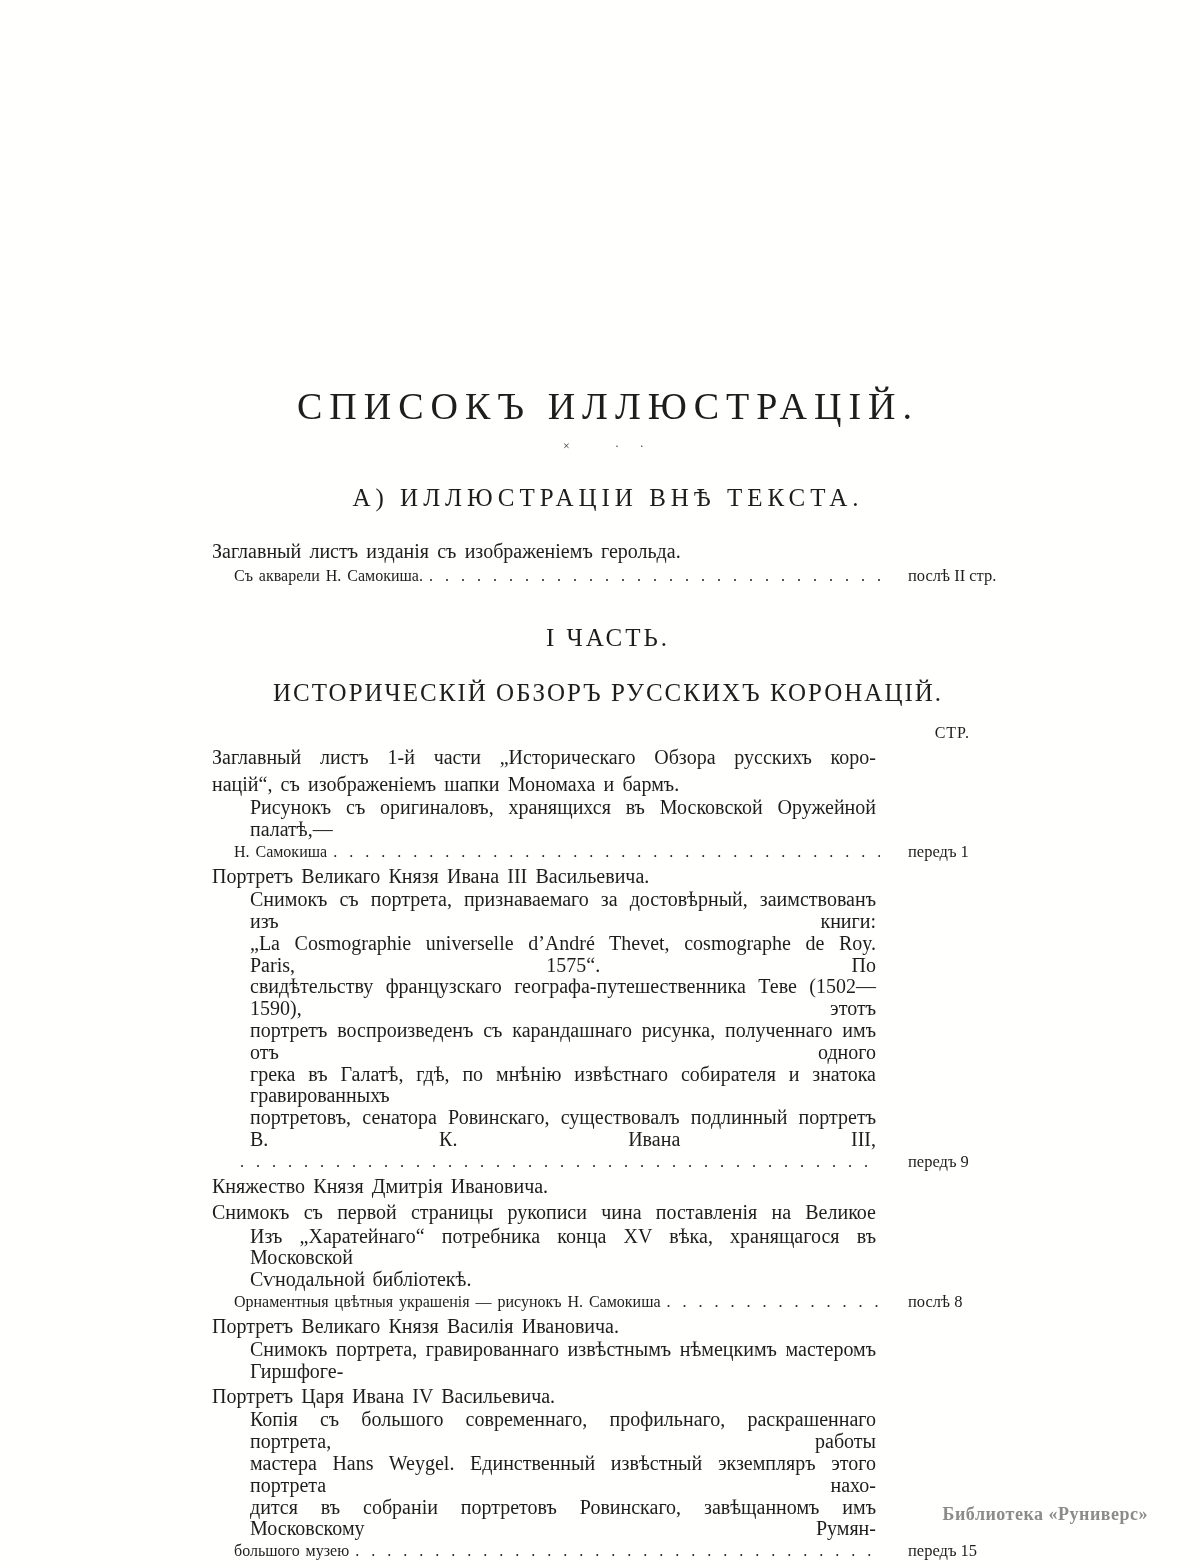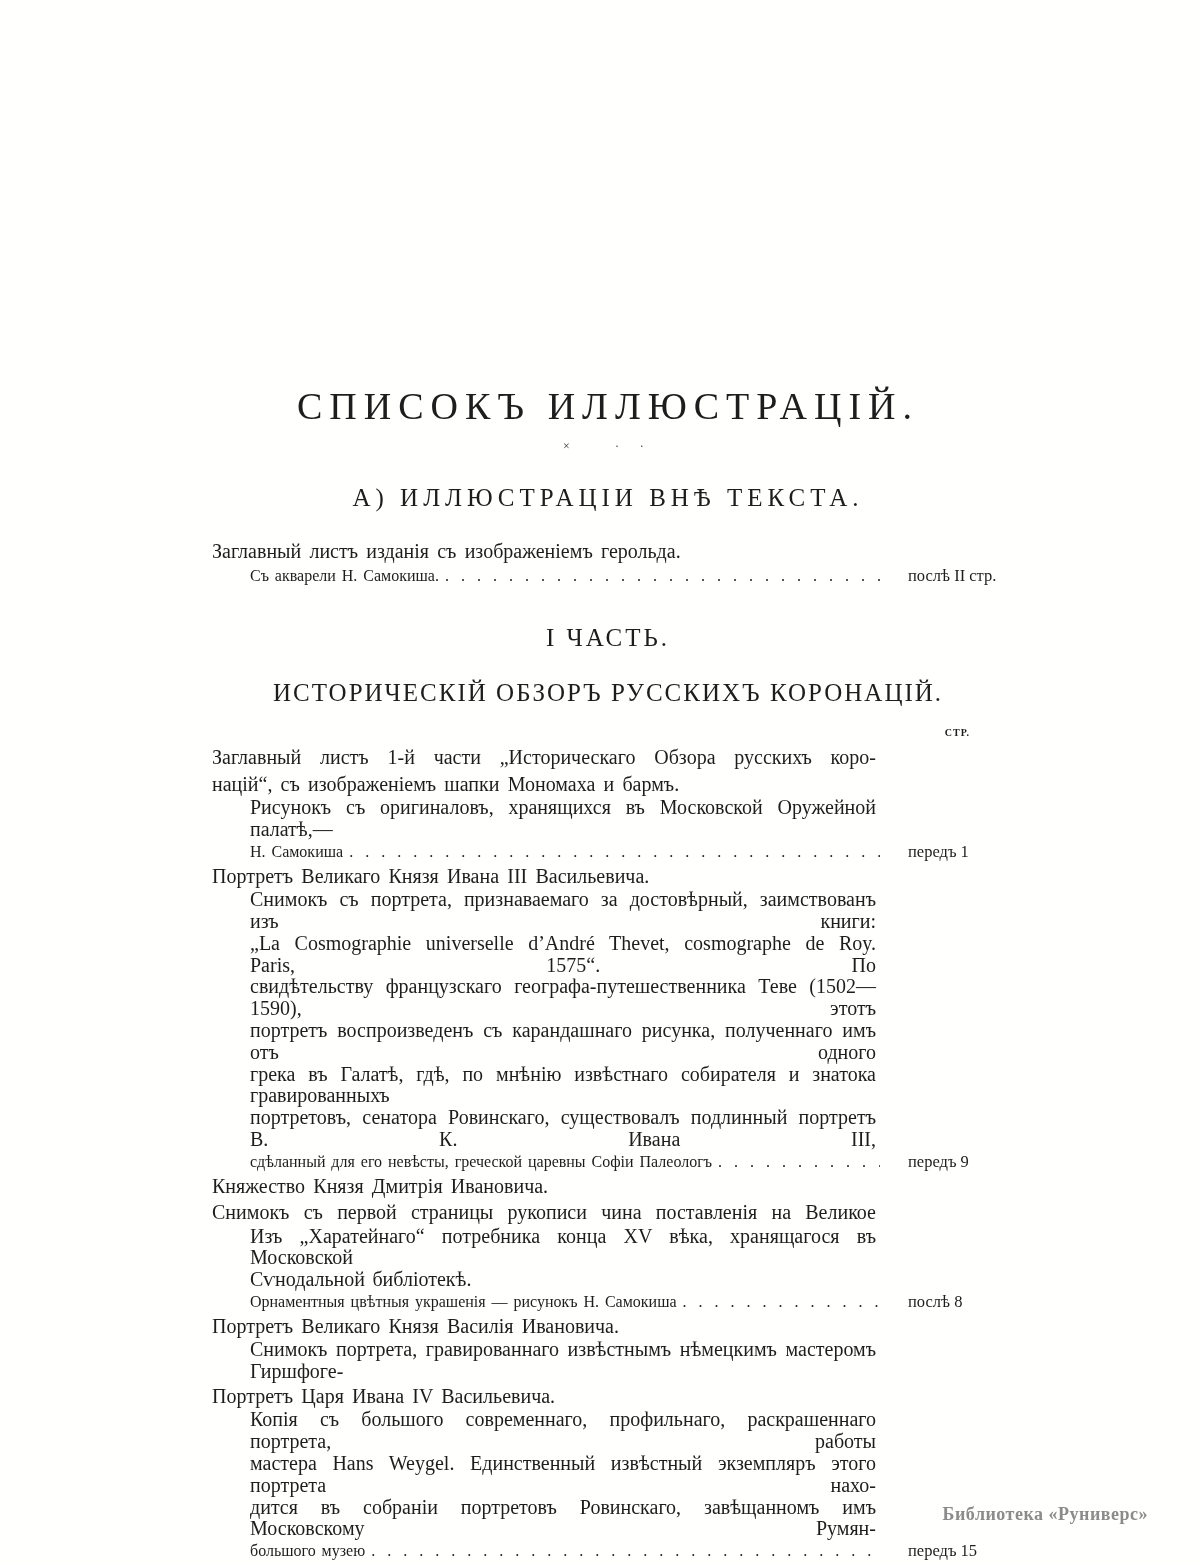--- a/index.html
+++ b/index.html
@@ -30,40 +30,40 @@
   .part-heading {
     margin:35px 0 0; font-size:25px; line-height:33px; font-weight:normal;
     letter-spacing:3px; text-align:center; white-space:nowrap;
   }
   .part-subheading {
     margin:22px 0 0; font-size:25px; line-height:33px; font-weight:normal;
     letter-spacing:2px; text-align:center; white-space:nowrap;
   }
   .col-label {
     margin-top:16px; padding-right:34px;
-    font-size:10px; line-height:16px; letter-spacing:1px; text-align:right;font-weight:bold;
+    font-size:16px; line-height:16px; letter-spacing:1px; text-align:right;
   }
 
   .entries { margin-top:3px; }
   .entries.first { margin-top:24px; }
 
   .entry { margin:0; }
   .h-line {
     font-size:20px; line-height:26.5px;
     word-spacing:0.16em; padding-right:128px;
   }
   .d-line {
     font-size:20px; line-height:21.8px;
     word-spacing:0.12em; margin-left:38px; padding-right:128px;
   }
   .j { text-align:justify; text-align-last:justify; }
 
   .leader-row {
     display:flex; align-items:baseline;
-    margin-left:38px; font-size:16px; line-height:21.8px;
+    margin-left:22px; font-size:16px; line-height:21.8px;
   }
   .leader-text { white-space:nowrap; word-spacing:0.12em; flex:none; }
   .dots {
     flex:1 1 auto; overflow:hidden; white-space:nowrap;
     margin:0 10px 0 6px; letter-spacing:4px; color:#222;
   }
   .dots::after {
     content:" .  .  .  .  .  .  .  .  .  .  .  .  .  .  .  .  .  .  .  .  .  .  .  .  .  .  .  .  .  .  .  .  .  .  .  .  .  .  .  . ";
   }
   .pageref {
@@ -126,21 +126,20 @@
           </div>
     <div class="d-lines">
             <div class="d-line j">Снимокъ съ портрета, признаваемаго за достовѣрный, заимствованъ изъ книги:</div>
             <div class="d-line j">„La Cosmographie universelle d’André Thevet, cosmographe de Roy. Paris, 1575“. По</div>
             <div class="d-line j">свидѣтельству французскаго географа-путешественника Теве (1502—1590), этотъ</div>
             <div class="d-line j">портретъ воспроизведенъ съ карандашнаго рисунка, полученнаго имъ отъ одного</div>
             <div class="d-line j">грека въ Галатѣ, гдѣ, по мнѣнію извѣстнаго собирателя и знатока гравированныхъ</div>
             <div class="d-line j">портретовъ, сенатора Ровинскаго, существовалъ подлинный портретъ В. К. Ивана III,</div>
           </div>
     <div class="leader-row">
-      <span class="leader-text">сдѣланный для его невѣсты, греческой царевны Софіи Палеологъ</span>
       <span class="dots"></span>
       <span class="pageref">передъ 9</span>
     </div>
   </div>
 
   <div class="entry">
     <div class="h-lines">
             <div class="h-line">Княжество Князя Дмитрія Ивановича.</div>
             <div class="h-line j">Снимокъ съ первой страницы рукописи чина поставленія на Великое</div>
           </div>

